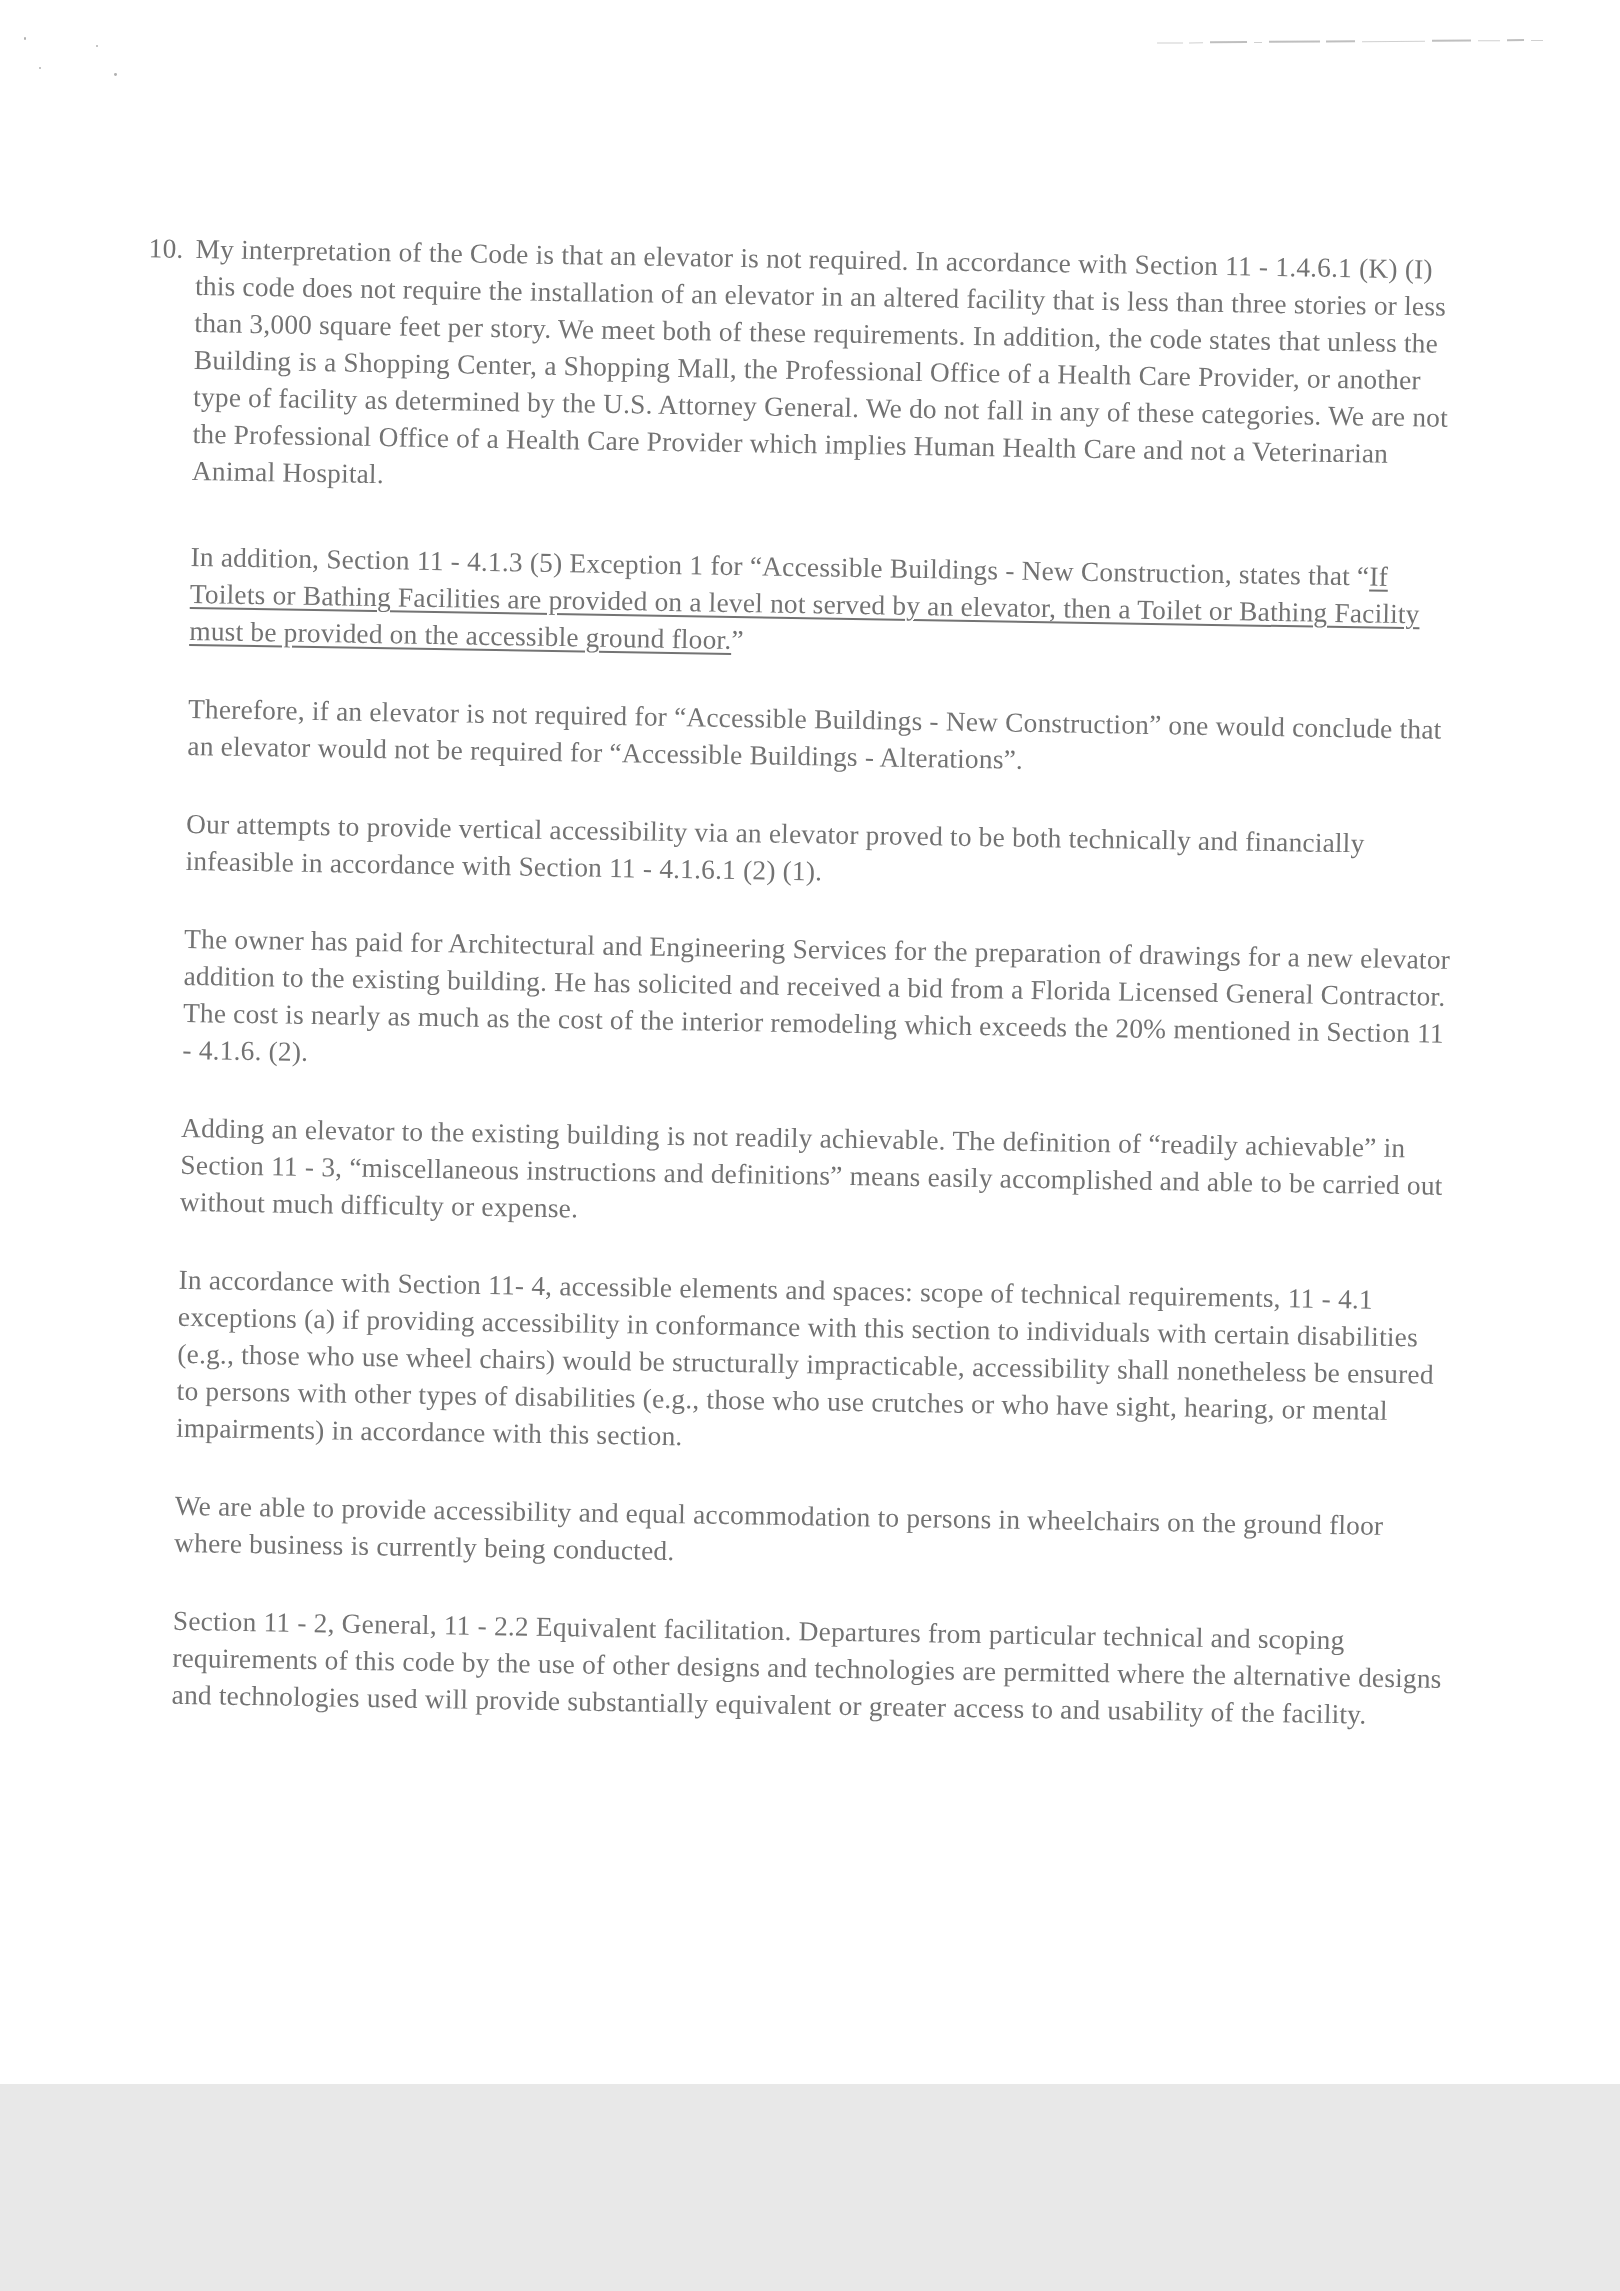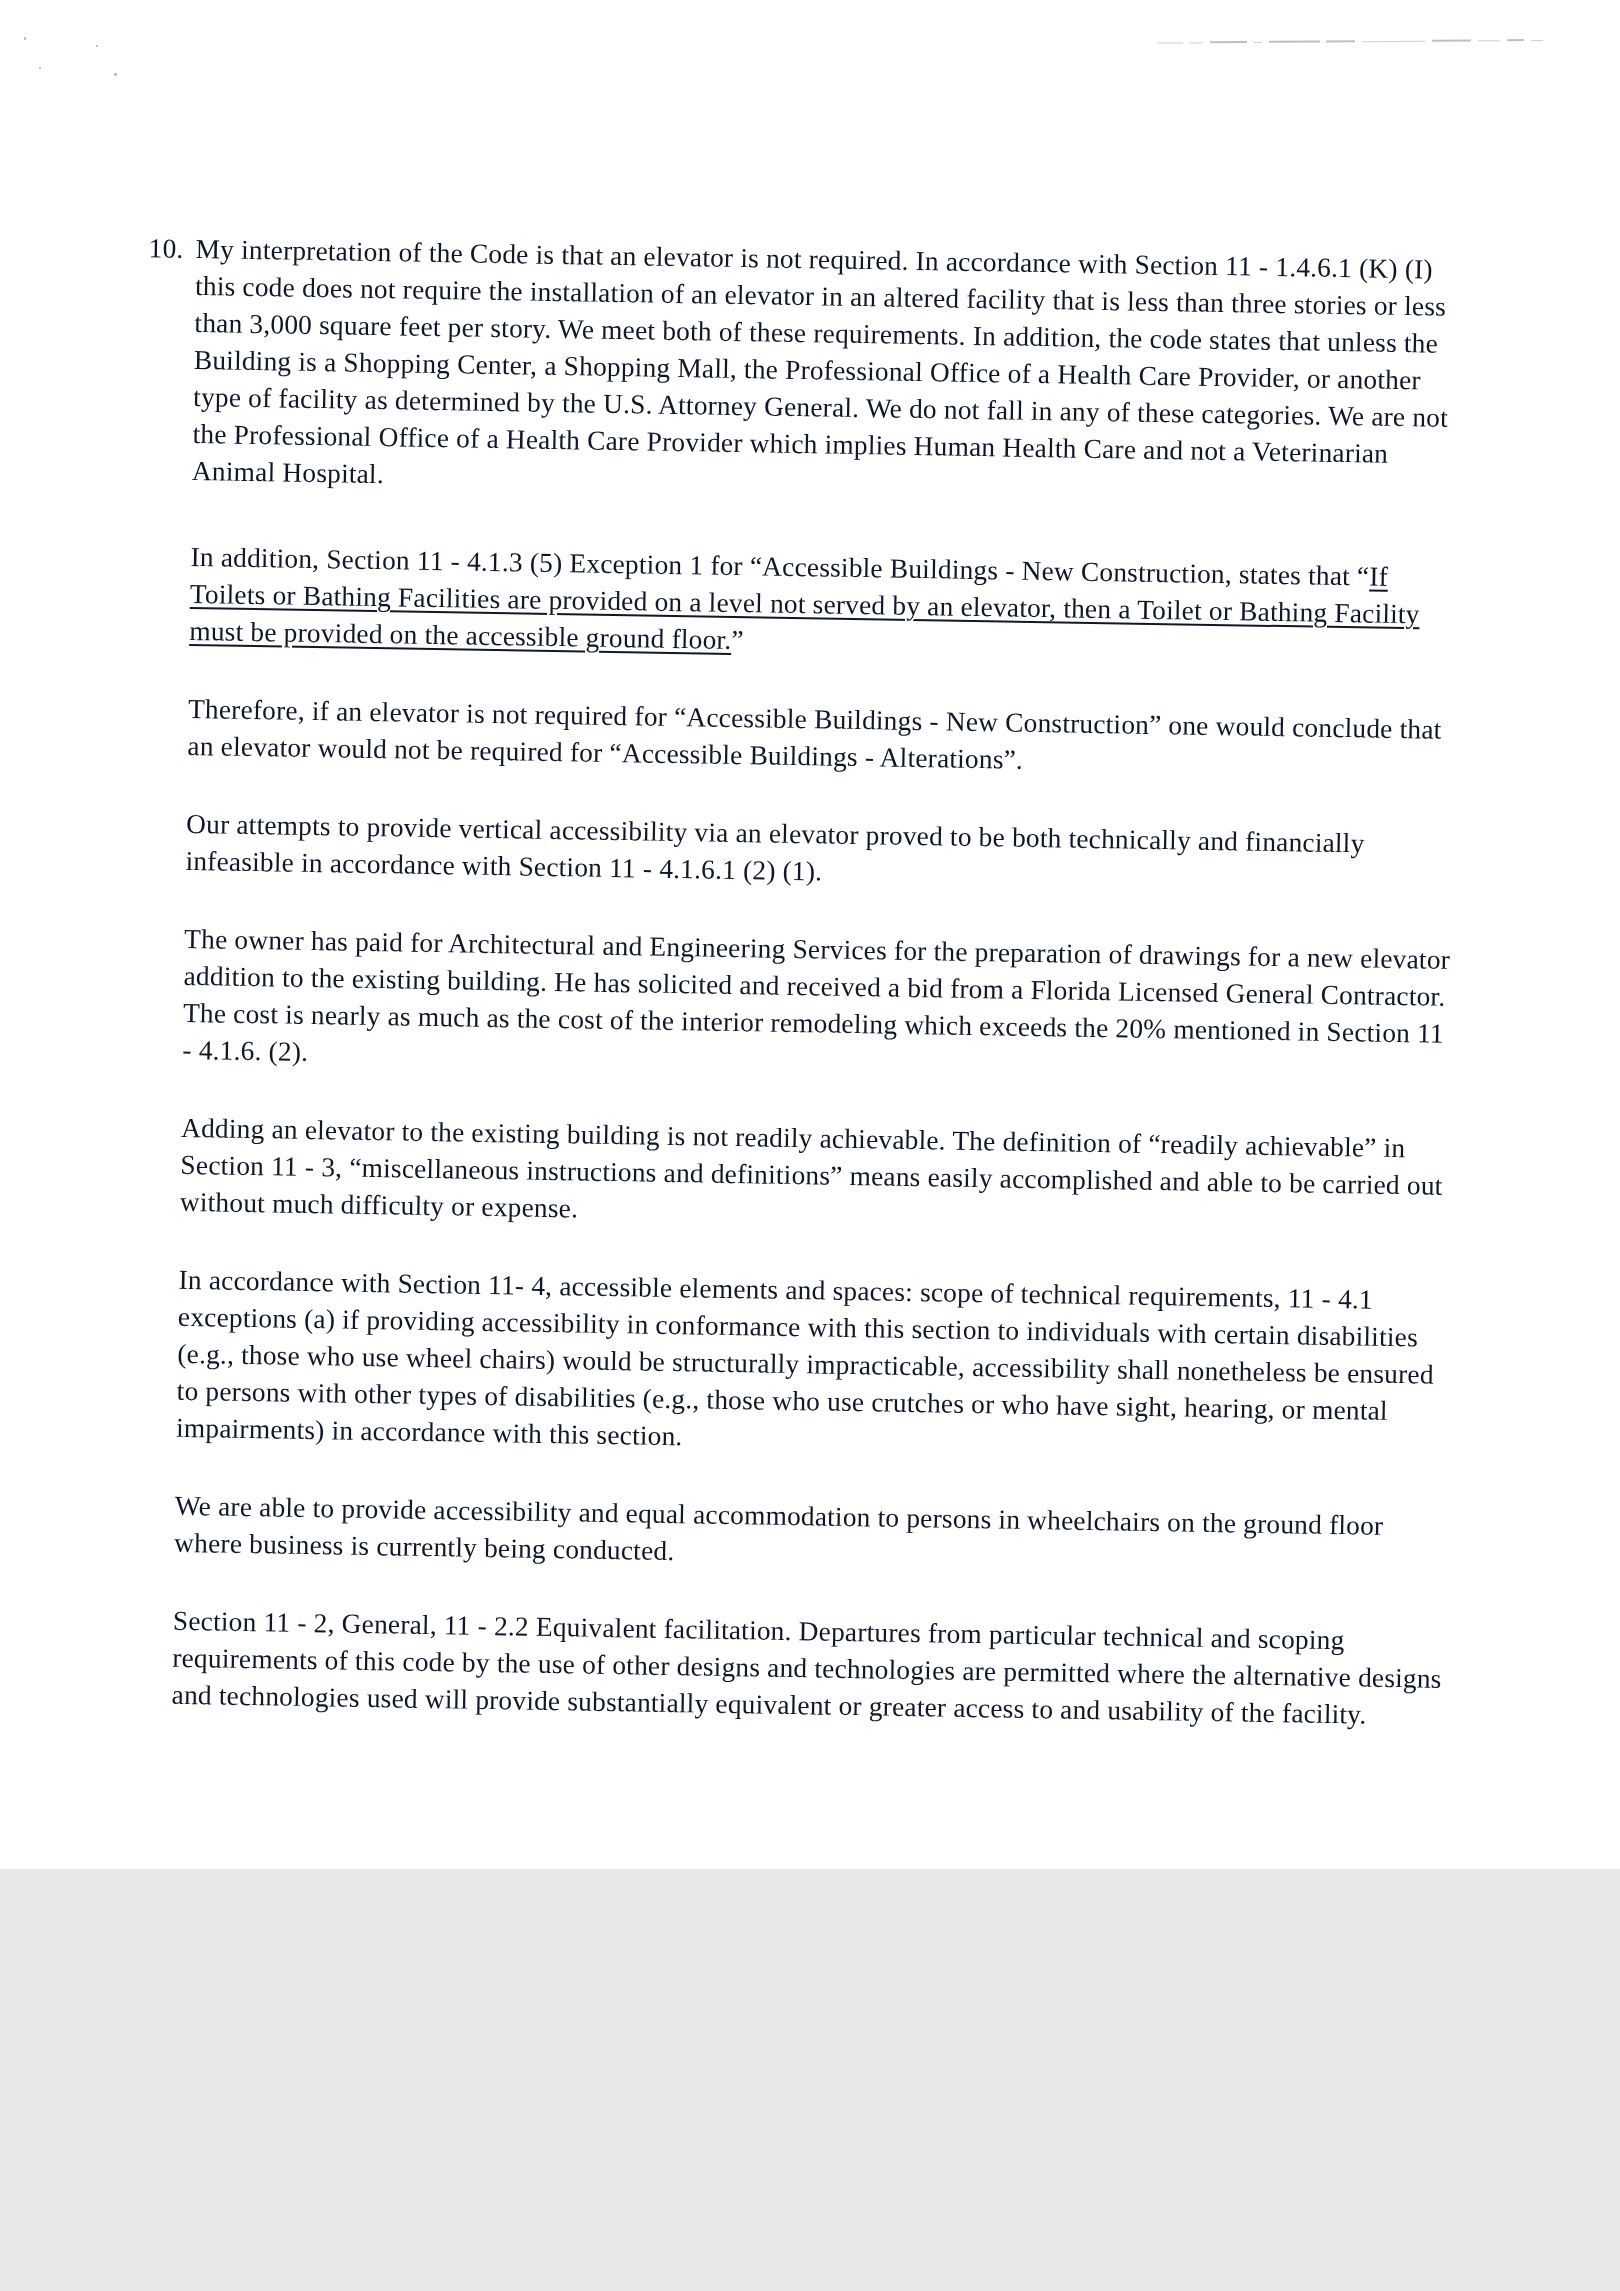--- a/index.html
+++ b/index.html
@@ -3,25 +3,25 @@
 <meta charset="utf-8">
 <style>
   html, body {
     margin: 0;
     padding: 0;
     background: #e8e8e8;
   }
   .page {
     position: relative;
     width: 1620px;
-    height: 1869px;
+    height: 2084px;
     background: #ffffff;
     overflow: hidden;
     font-family: "Liberation Serif", "DejaVu Serif", serif;
-    color: #0f172a;
+    color: #737373;
   }
   
   .doc-body {
     position: absolute;
     left: 196px;
     top: 231px;
     width: 1274px;
     transform: rotate(0.95deg);
     transform-origin: 0 0;
     font-size: 27.4px;

